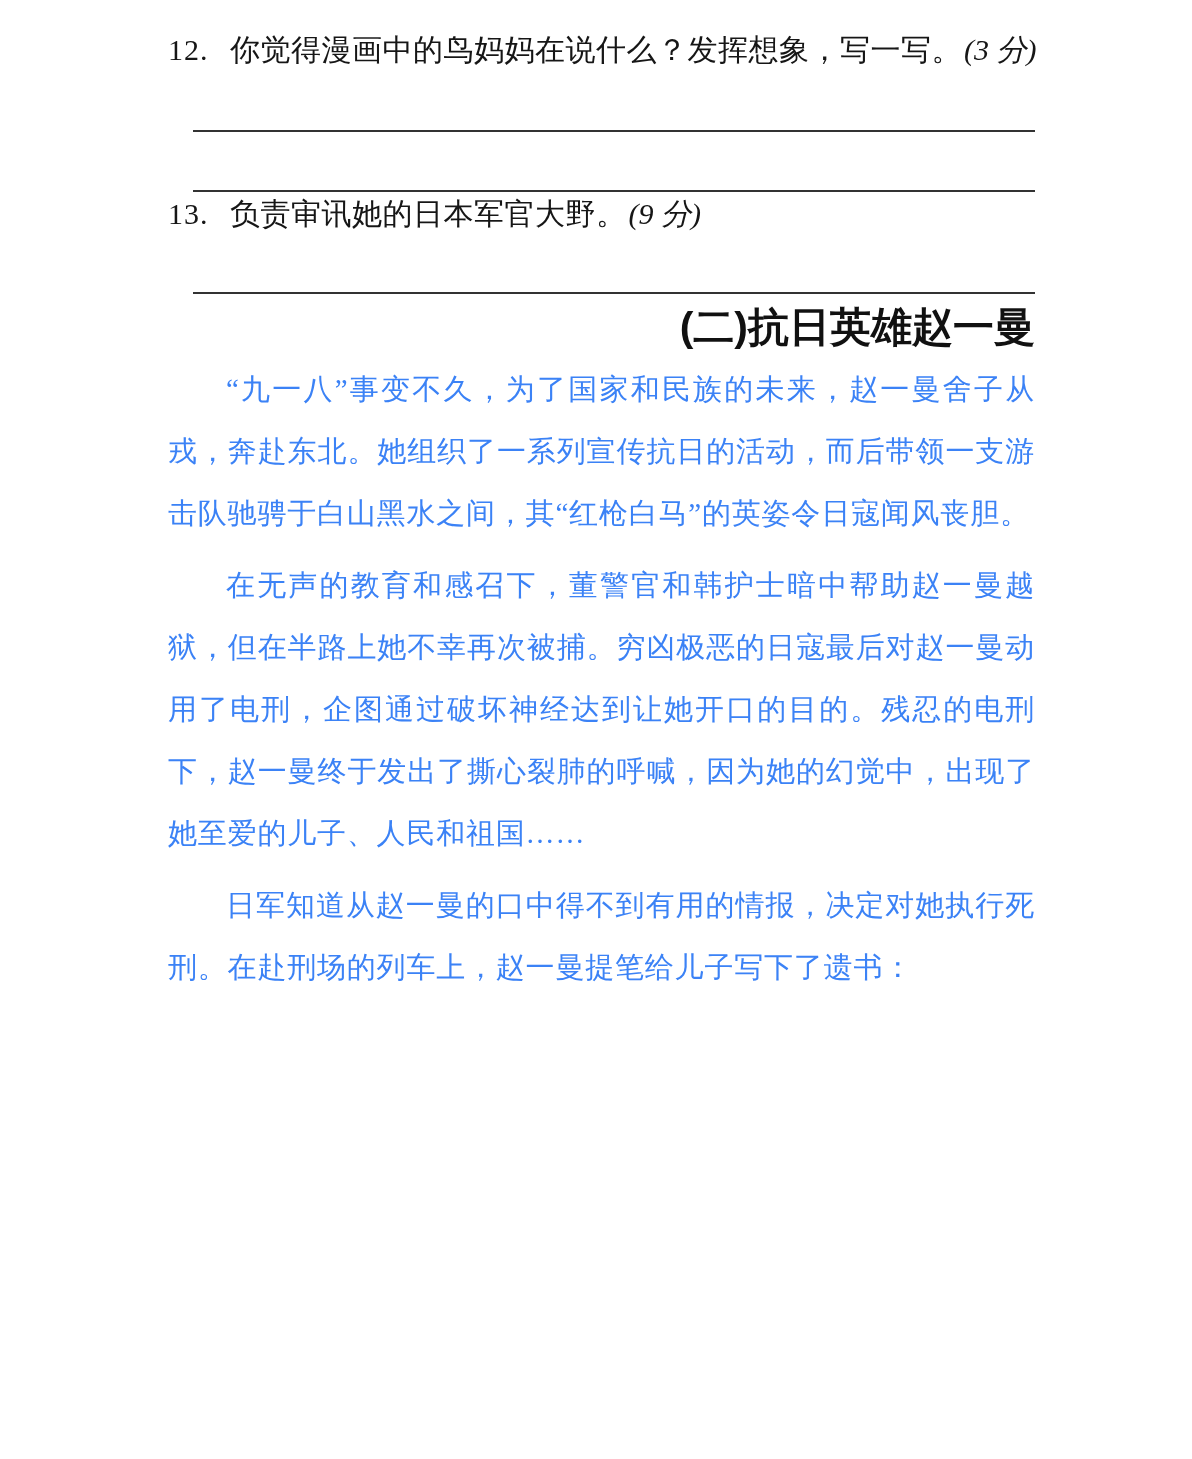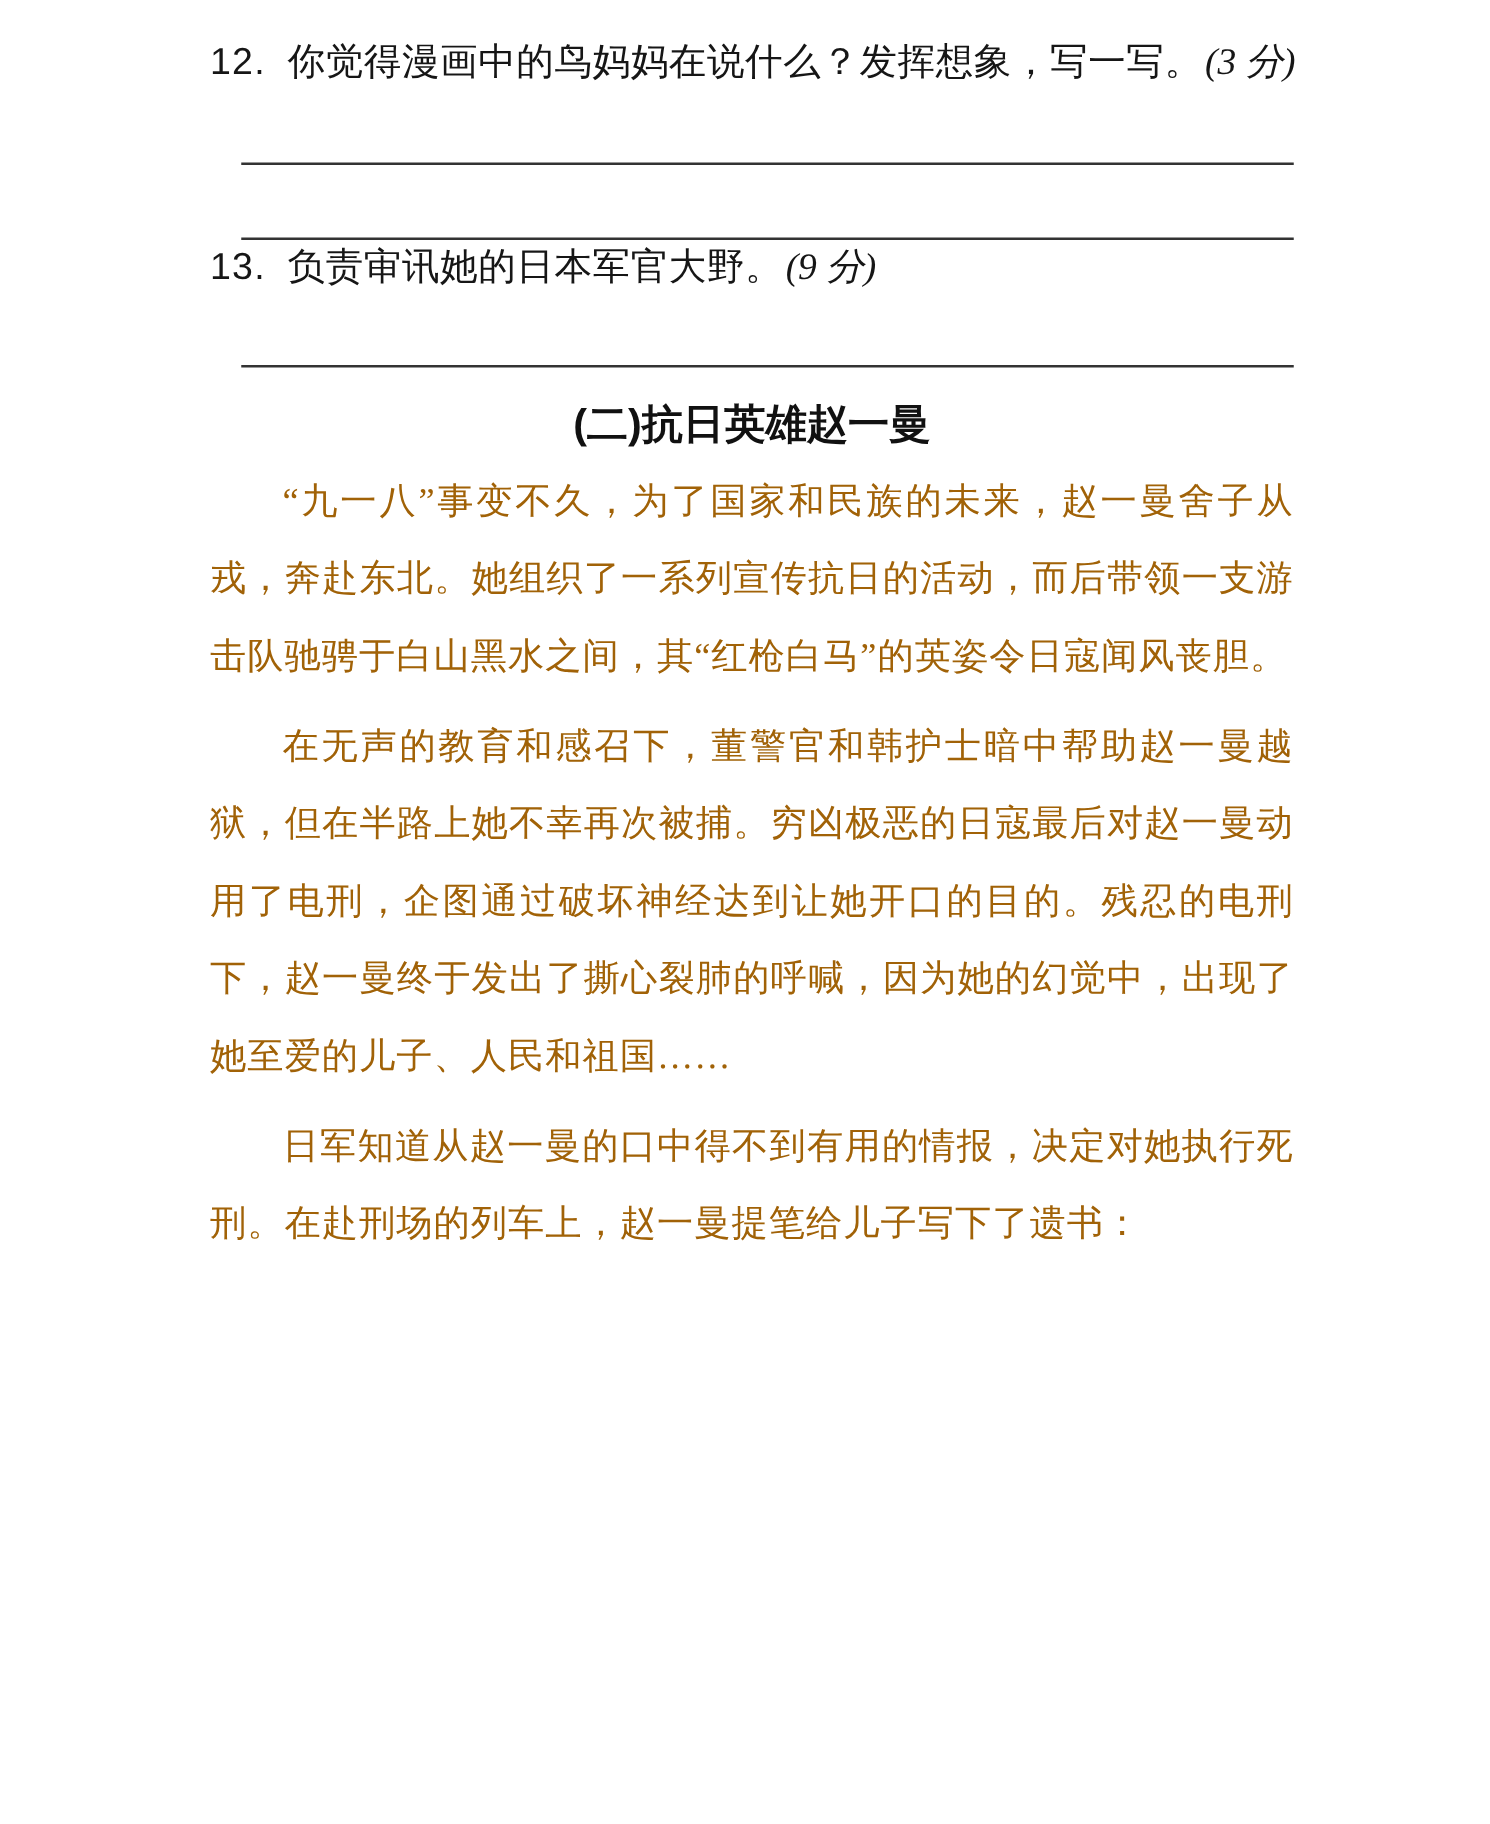--- a/index.html
+++ b/index.html
@@ -25,21 +25,21 @@
   .question {
     display: flex;
     align-items: flex-start;
     font-family: "Liberation Serif", "DejaVu Serif", serif;
     font-size: 30px;
     line-height: 44px;
     color: #161616;
     white-space: nowrap;
   }
   .q-number {
-    font-family: Liberation Sans, sans-serif;
+    font-family: Liberation Serif, serif;
     width: 62px;
     flex-shrink: 0;
     letter-spacing: 1px;
   }
   .q-text { letter-spacing: 0.5px; }
   .q-points {
     font-family: "Liberation Serif", "DejaVu Serif", serif;
     margin-left: 2px;
     font-style: italic;
   }
@@ -47,34 +47,34 @@
   .answer-lines { margin-left: 25px; }
   .answer-line {
     height: 58px;
     border-bottom: 2px solid #333333;
     width: 100%;
   }
   .answer-lines.single .answer-line { height: 56px; }
   .q13-block { }
   
   .passage-title {
-    margin-top: 22px;
-    text-align: center;
+    margin-top: 10px;
+    text-align: right;
     font-family: "Liberation Sans", "DejaVu Sans", sans-serif;
     font-weight: bold;
-    font-size: 33px;
+    font-size: 41px;
     line-height: 46px;
     color: #111111;
   }
   .passage-body {
     margin-top: 8px;
     font-family: "Liberation Serif", "DejaVu Serif", serif;
     font-size: 29px;
     line-height: 62px;
-    color: #a16207;
+    color: #3b82f6;
   }
   .passage-body p {
     margin: 0 0 10px 0;
     text-indent: 2em;
     text-align: justify;
     letter-spacing: 0.8px;
   }
   .passage-body p:last-child { margin-bottom: 0; }
 </style>
 </head>

